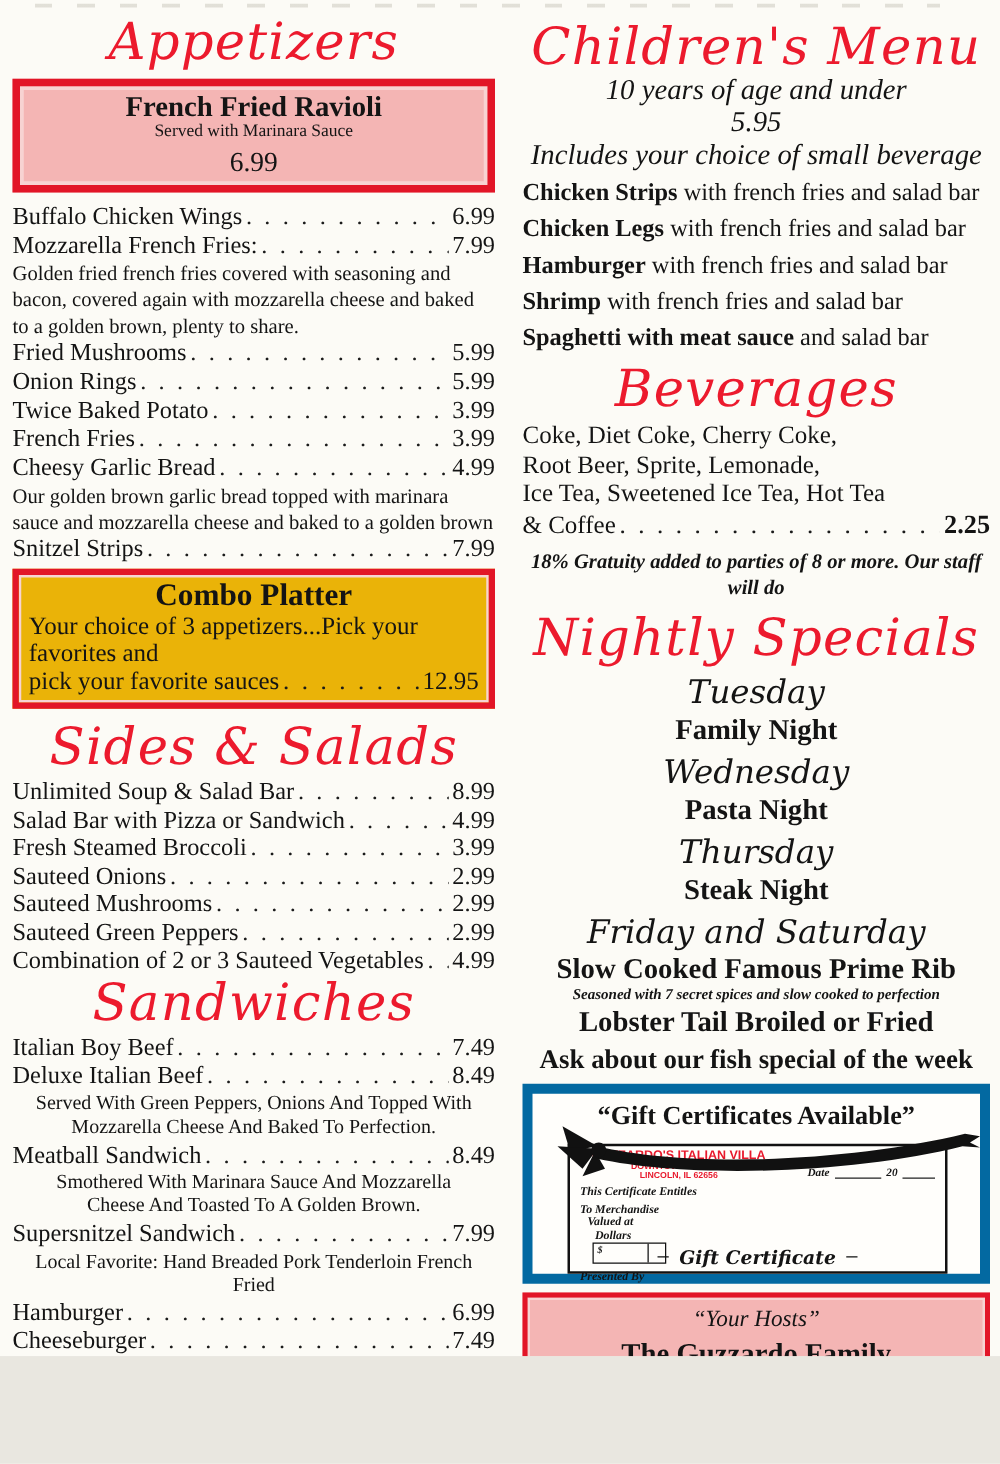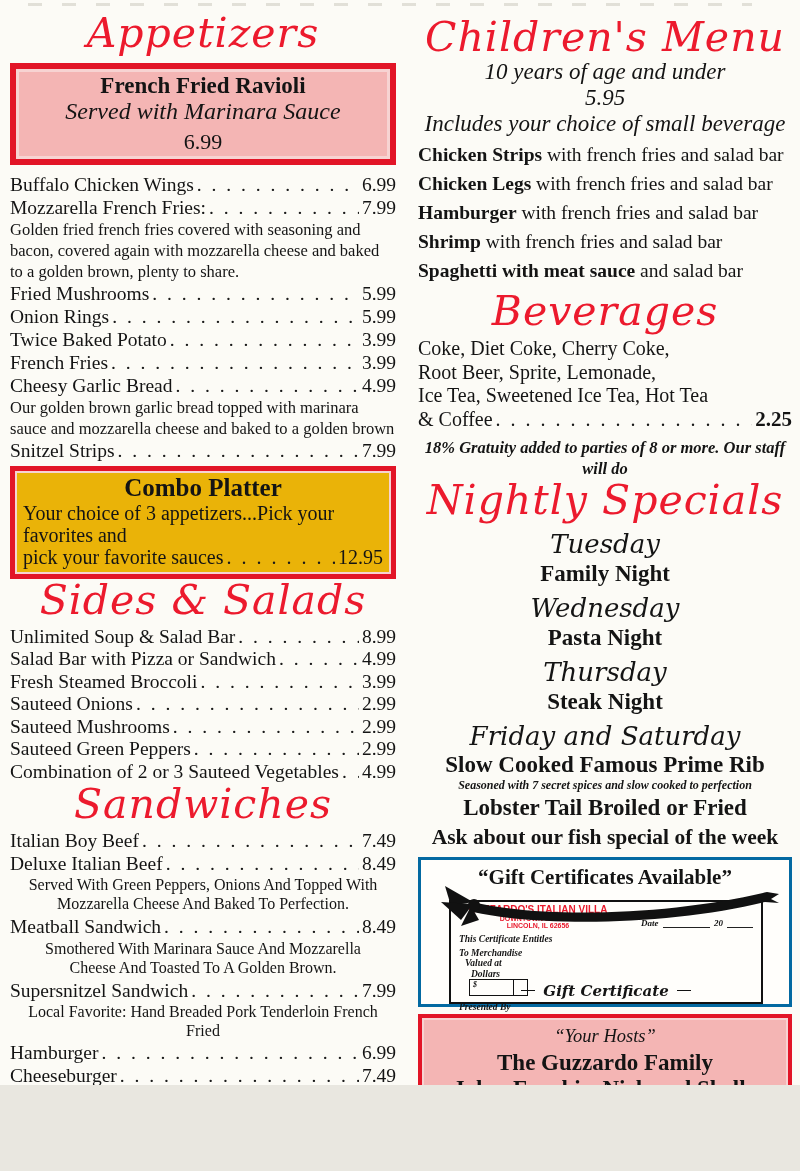--- a/index.html
+++ b/index.html
@@ -15,30 +15,30 @@
   }
   .colL { position:absolute; left:10px; top:0; width:386px; }
   .colR { position:absolute; left:418px; top:0; width:374px; }
 
   .script-h {
     font-family:"DejaVu Serif", serif; font-style:italic;
     color:#ec1a2d; text-align:center; font-weight:normal;
     font-size:41px; line-height:1.05; margin:0; letter-spacing:1px;
   }
   .mt12{margin-top:12px}.mt16{margin-top:16px}.mt8{margin-top:8px}
-  .mt6{margin-top:6px}.mt4{margin-top:4px}.mt2{margin-top:0}
+  .mt6{margin-top:6px}.mt4{margin-top:4px}.mt2{margin-top:9px}
 
   
   .pinkbox {
     background:#f4b5b4; border:6px solid #e21527;
     box-shadow: inset 0 0 0 3px #f7d3d2;
     text-align:center; padding:4px 8px 5px;
   }
   .pinkbox .bt { font-weight:bold; font-size:23px; line-height:1.1; }
-  .pinkbox .bs { font-size:24px; line-height:1.15;font-style:italic; }
+  .pinkbox .bs { font-size:14px; line-height:1.15; }
   .pinkbox .bp { font-size:22px; line-height:1.15; margin-top:3px; }
 
   .combobox {
     background:#eab308; border:5px solid #e21527;
     box-shadow: inset 0 0 0 2px #f7d3d2;
     padding:3px 8px 6px; margin-top:4px; text-align:left;
   }
   .combobox .ct { font-weight:bold; font-size:25px; line-height:1.1; text-align:center; }
   .combobox .cl { font-size:20px; line-height:22px; }
 
@@ -70,21 +70,21 @@
   .gnote { text-align:center; font-weight:bold; font-style:italic; font-size:16.5px; line-height:21px; }
 
   .day { font-family:"DejaVu Serif", serif; font-style:italic; text-align:center;
          font-size:26px; line-height:28px; margin-top:8px; }
   .night { text-align:center; font-weight:bold; font-size:23px; line-height:25px; margin-top:3px; }
   .ribtitle { text-align:center; font-weight:bold; font-size:23px; line-height:25px; margin-top:2px; }
   .ribsub { text-align:center; font-weight:bold; font-style:italic; font-size:12px; line-height:16px; }
   .asktxt { text-align:center; font-weight:bold; font-size:21.5px; line-height:24px; margin-top:5px; }
 
   
-  .giftbox { position:relative; margin-top:8px; border:3px solid #0369a1;
+  .giftbox { position:relative; margin-top:8px; border:8px solid #0369a1;
              background:#fffefb; height:144px; }
   .gift-banner { text-align:center; font-weight:bold; font-size:21px; margin-top:5px;
                  position:relative; z-index:3; }
   .ribbon { position:absolute; top:20px; left:6px; width:356px; height:48px; z-index:2; }
   .cert { position:relative; margin:10px 26px 0 28px; border:2px solid #111;
           height:94px; background:#fffefb; padding:3px 8px; font-style:italic; }
   .cert-top { display:flex; }
   .cert-brand { width:158px; text-align:center; line-height:1.05;
                 font-family:"Liberation Sans", sans-serif; font-style:normal; }
   .cert-name { color:#e8192c; font-weight:bold; font-size:10px; }

